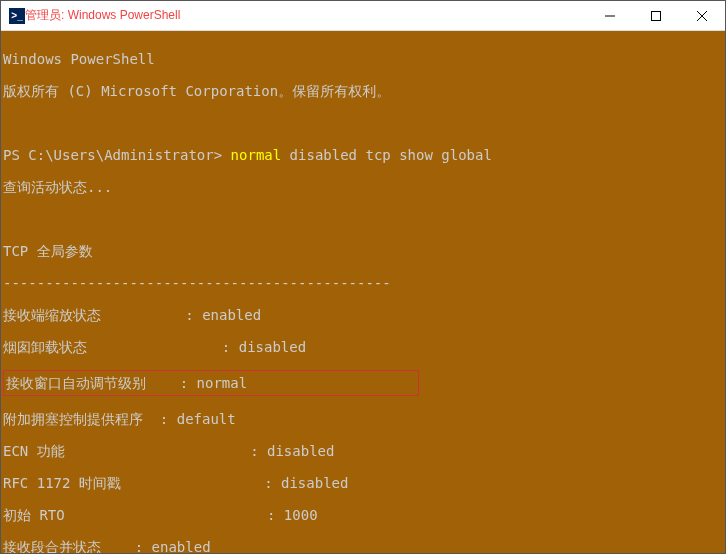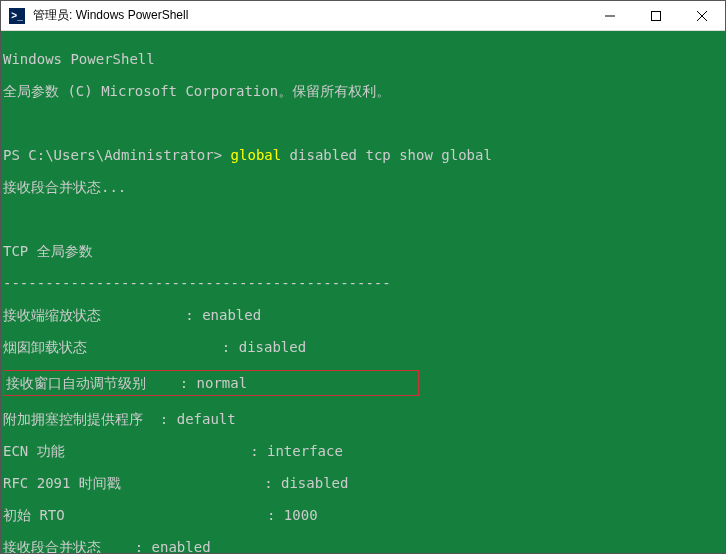--- a/index.html
+++ b/index.html
@@ -24,44 +24,43 @@
       margin-left: 8px;
       background: #012456;
       display: flex;
       align-items: center;
       justify-content: center;
       color: #fff;
       font-size: 10px;
       font-weight: bold;
     }
     .titlebar-title {
-      margin-left: 8px;
       font-size: 12px;
-      color: #000000;
+      color: #ef4444;
       flex: 1;
     }
     .titlebar-buttons {
       display: flex;
       height: 100%;
     }
     .titlebar-btn {
       width: 46px;
       height: 100%;
       display: flex;
       align-items: center;
       justify-content: center;
       font-size: 10px;
       color: #000;
       cursor: pointer;
     }
     .titlebar-btn svg { width: 10px; height: 10px; }
     .terminal {
       width: 100%;
       height: calc(100% - 30px);
-      background: #15803d;
+      background: #a16207;
       color: #cccccc;
       font-family: "NSimSun", "SimSun", "Consolas", monospace;
       font-size: 14px;
       line-height: 16px;
       padding: 4px 2px;
       white-space: pre;
       overflow: hidden;
     }
     .prompt { color: #cccccc; }
     .cmd-input { color: #ffff00; }
@@ -94,33 +93,33 @@
       <svg viewBox="0 0 10 10">
           <line x1="0" y1="0" x2="10" y2="10" stroke="currentColor" stroke-width="1"></line>
           <line x1="10" y1="0" x2="0" y2="10" stroke="currentColor" stroke-width="1"></line>
         </svg>
     </div>
   </div>
 </div>
 
 <div class="terminal">
 <span class="row">Windows PowerShell</span>
-<span class="row">全局参数 (C) Microsoft Corporation。保留所有权利。</span>
+<span class="row">版权所有 (C) Microsoft Corporation。保留所有权利。</span>
 <span class="row"> </span>
-<span class="row"><span class="prompt">PS C:\Users\Administrator&gt;</span> <span class="cmd-input">global</span><span> disabled tcp show global</span></span>
-<span class="row">接收段合并状态...</span>
+<span class="row"><span class="prompt">PS C:\Users\Administrator&gt;</span> <span class="cmd-input">normal</span><span> disabled tcp show global</span></span>
+<span class="row">查询活动状态...</span>
 <span class="row"> </span>
 <span class="row">TCP 全局参数</span>
 <span class="row">----------------------------------------------</span>
 <span class="row">接收端缩放状态          : enabled</span>
 <span class="row">烟囱卸载状态                : disabled</span>
 <span class="row"><span class="highlight-box"><span>接收窗口自动调节级别    : normal</span>                    </span></span>
 <span class="row">附加拥塞控制提供程序  : default</span>
-<span class="row">ECN 功能                      : interface</span>
-<span class="row">RFC 2091 时间戳                 : disabled</span>
+<span class="row">ECN 功能                      : disabled</span>
+<span class="row">RFC 1172 时间戳                 : disabled</span>
 <span class="row">初始 RTO                        : 1000</span>
 <span class="row">接收段合并状态    : enabled</span>
 
 
 
 
 
 
 
 </div>

